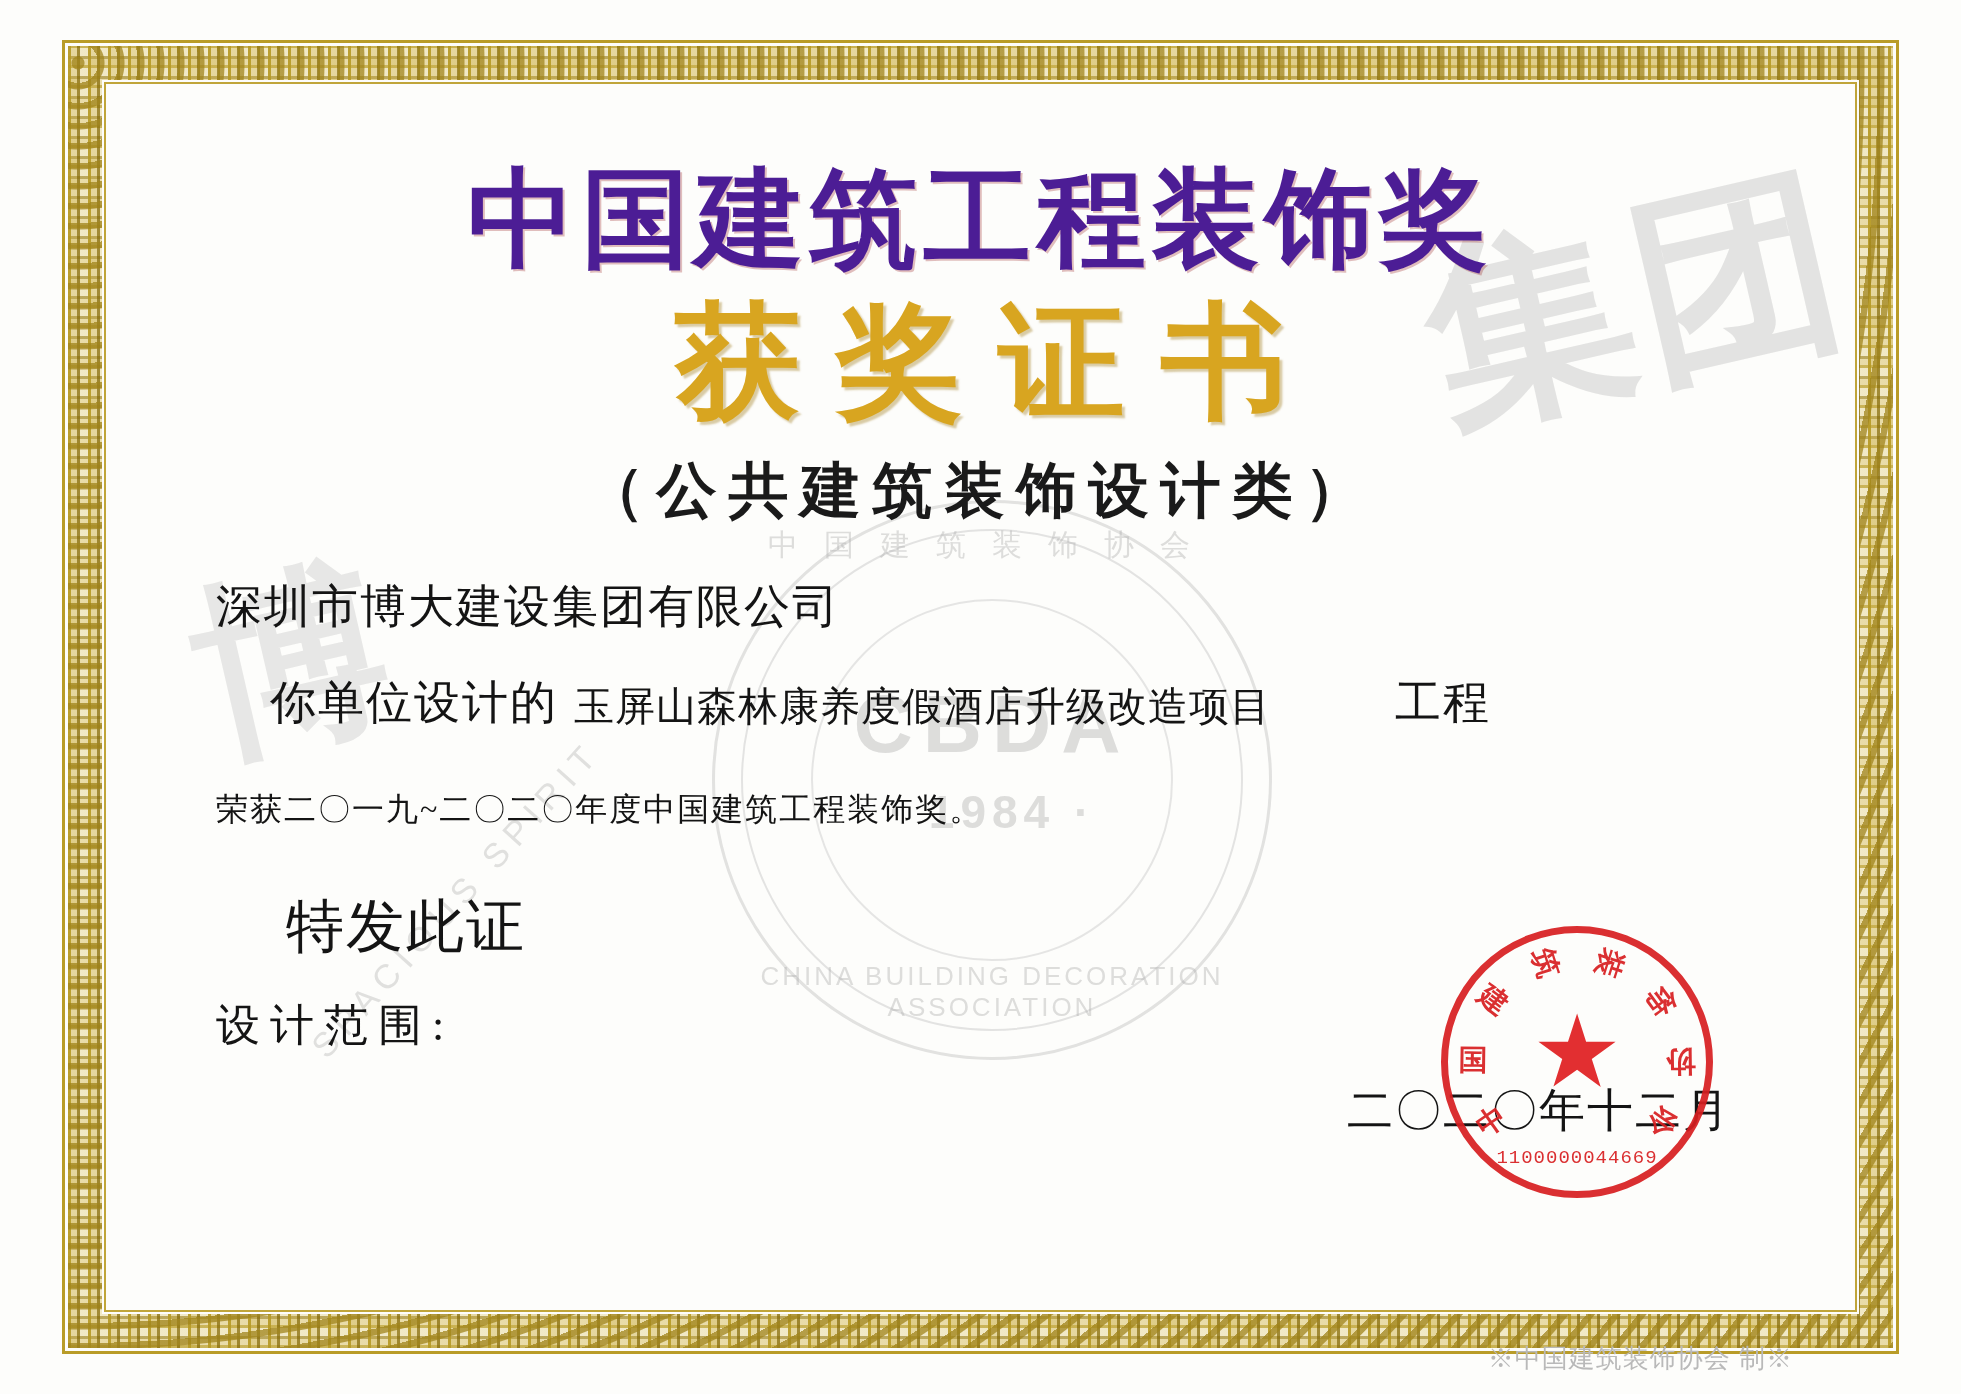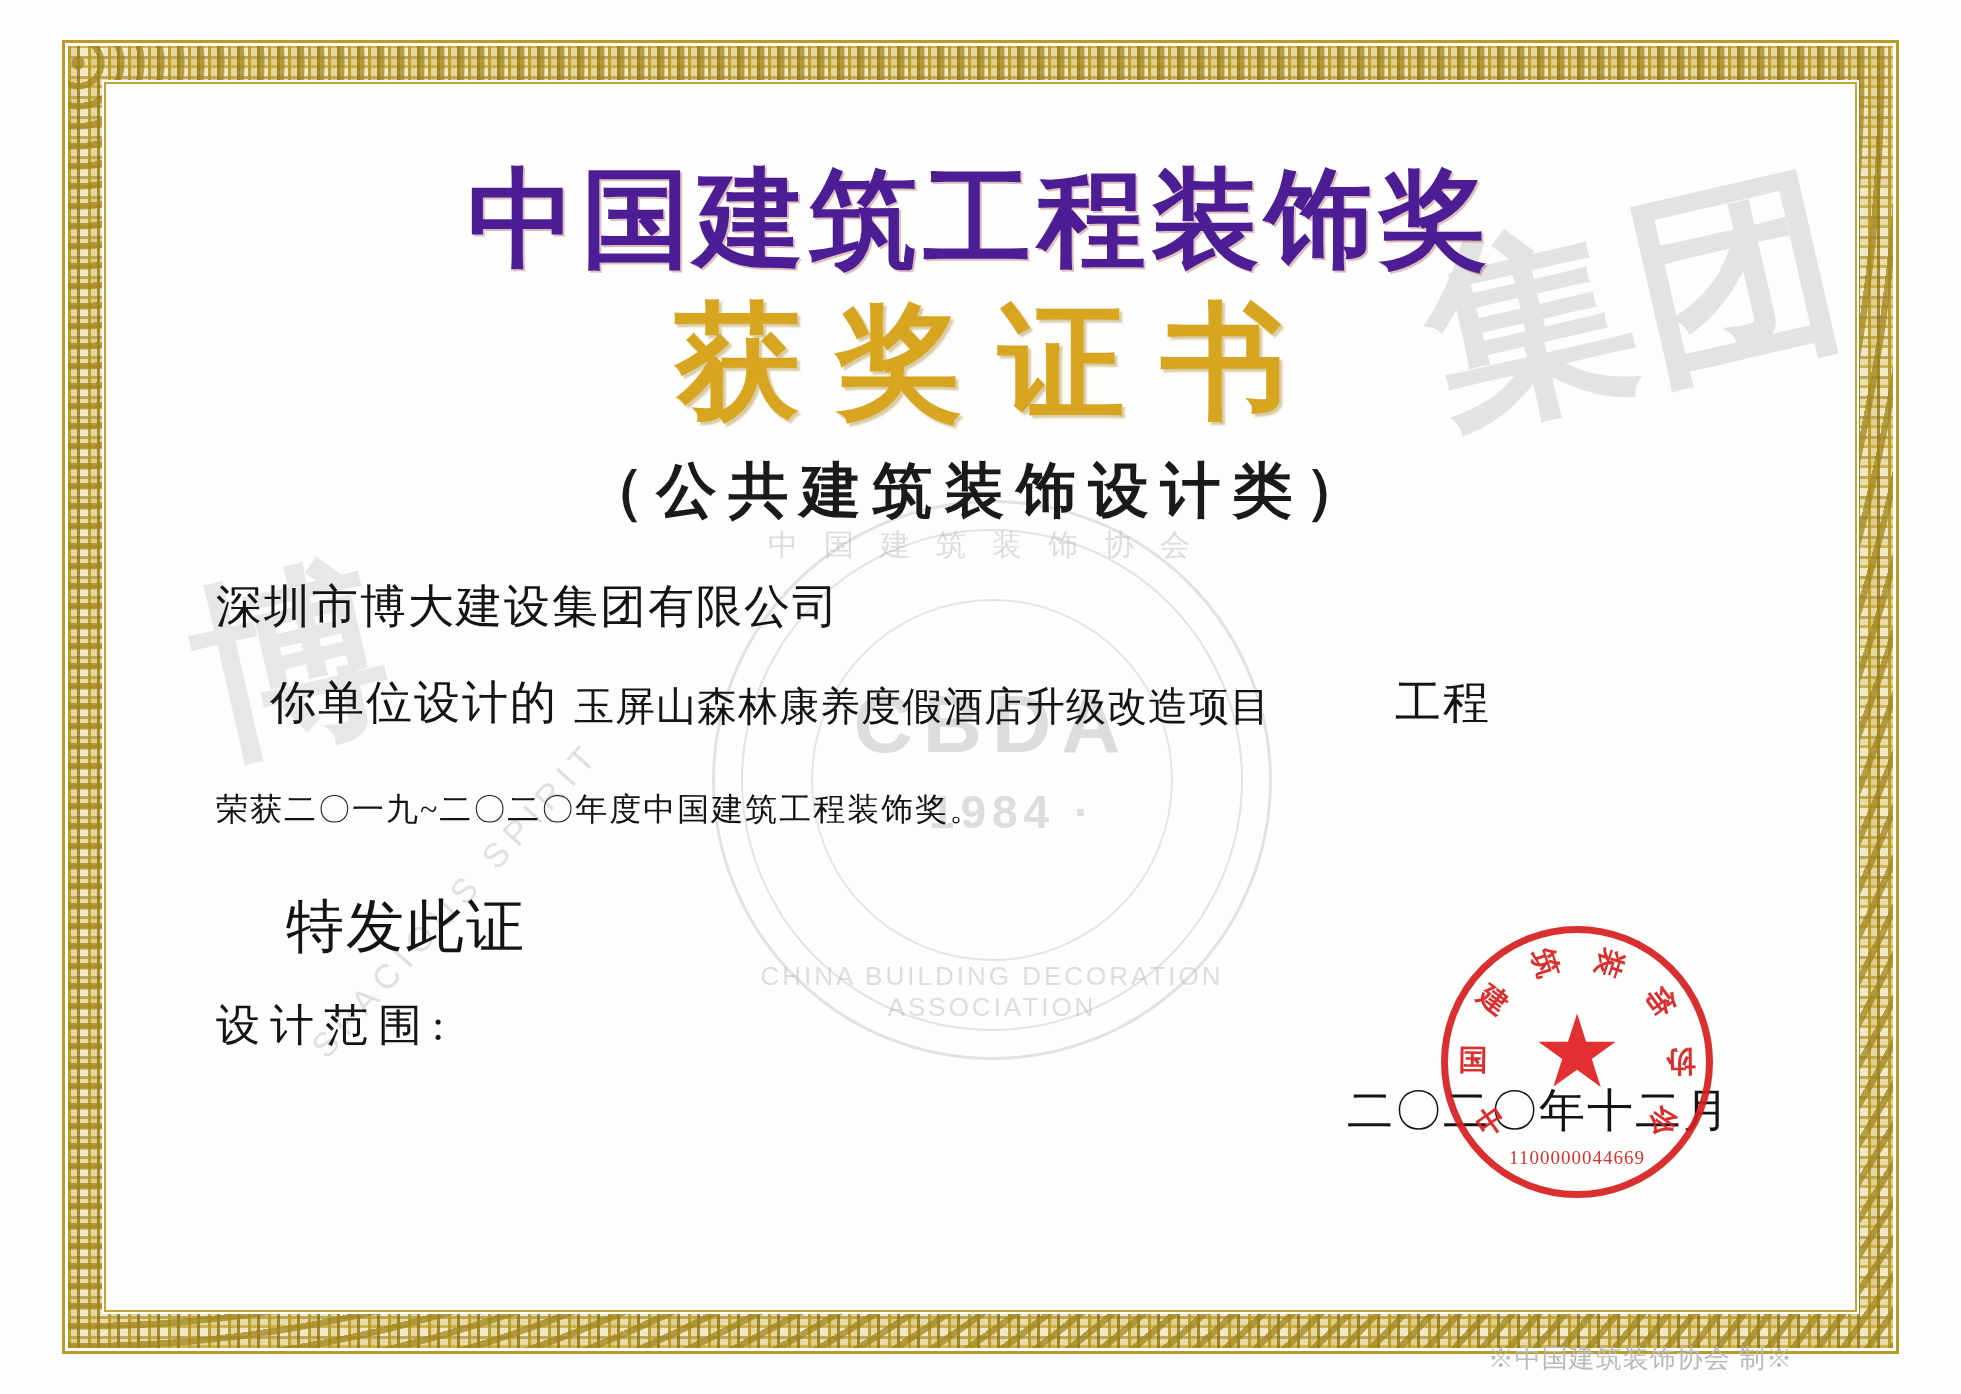--- a/index.html
+++ b/index.html
@@ -347,21 +347,21 @@
     transform: translate(-50%,-50%);
     font-size: 88px;
     color: #e01e20;
     line-height: 1;
   }
   .seal-number {
     position: absolute;
     left: 50%;
     bottom: 22px;
     transform: translateX(-50%);
-    font-family: Liberation Serif, serif;
+    font-family: Liberation Mono, monospace;
     font-size: 19px;
     letter-spacing: 1px;
     color: #d81e20;
     white-space: nowrap;
     margin-top: 45px;
   }
 
   .footer-note {
     position: absolute;
     right: 168px;

